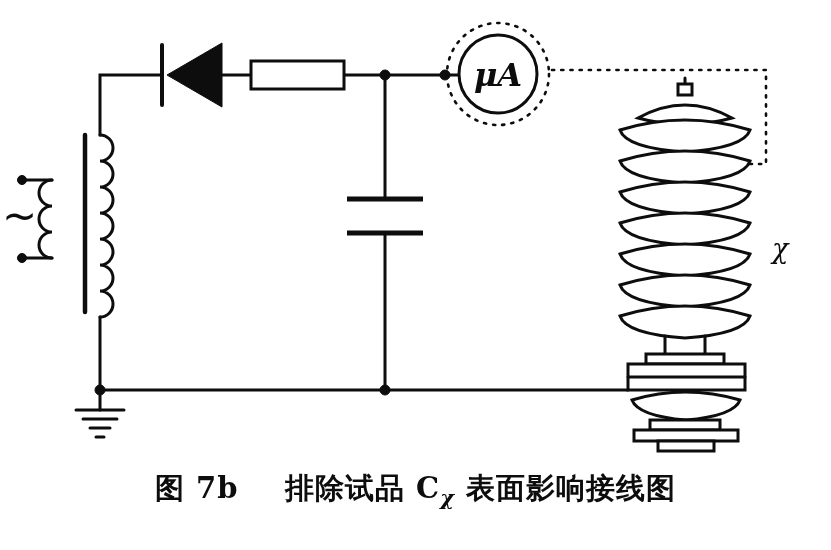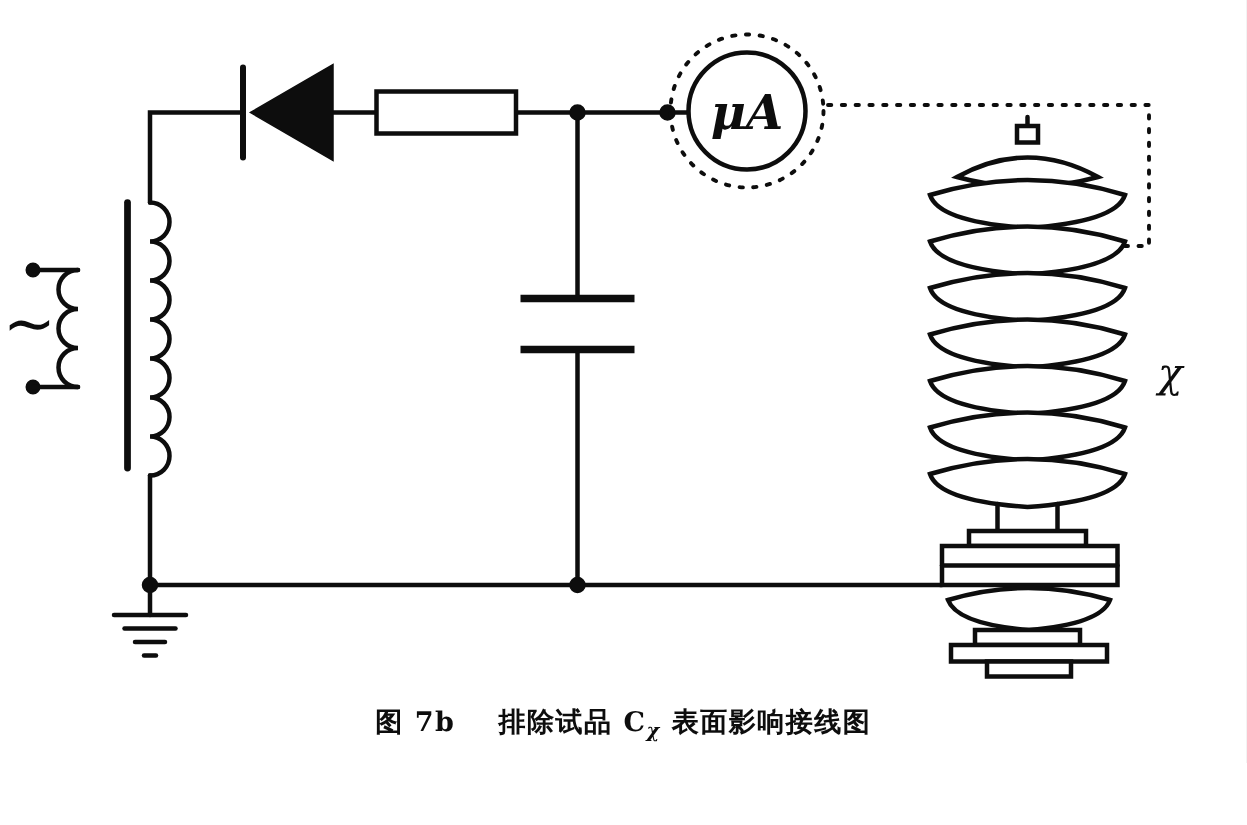--- a/index.html
+++ b/index.html
@@ -28,21 +28,21 @@
     font-style:italic; font-size:27px; fill:#0d0d0d;
   }
   .tilde-text {
     font-family:"DejaVu Sans", sans-serif;
     font-size:42px; fill:#0d0d0d;
   }
   .caption {
     position:absolute; left:0; top:469px; width:100%;
     text-align:center;
     font-family:"DejaVu Serif", serif;
-    font-weight:bold; font-size:18px; color:#0d0d0d;
+    font-weight:bold; font-size:29px; color:#0d0d0d;
     letter-spacing:1px;
   }
   .caption .figlabel { margin-right:1.6em; }
   .caption sub { font-size:0.72em; font-style:italic; }
 </style>
 </head>
 <body>
 
 <div class="canvas">
 

